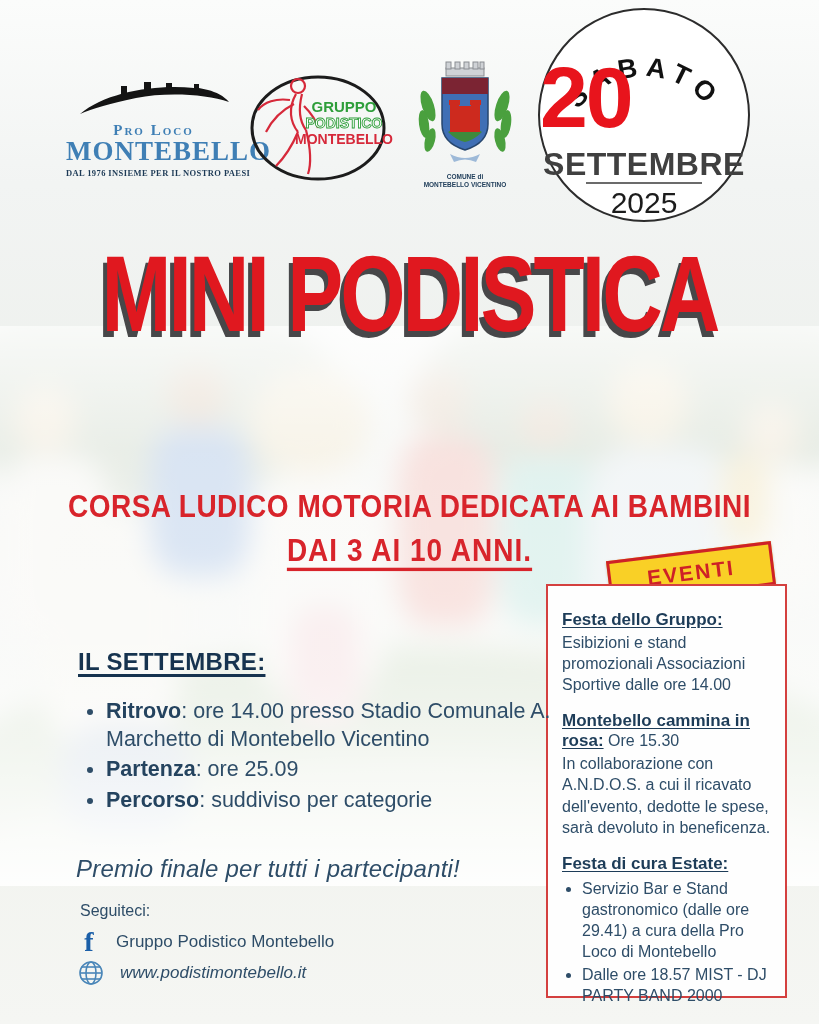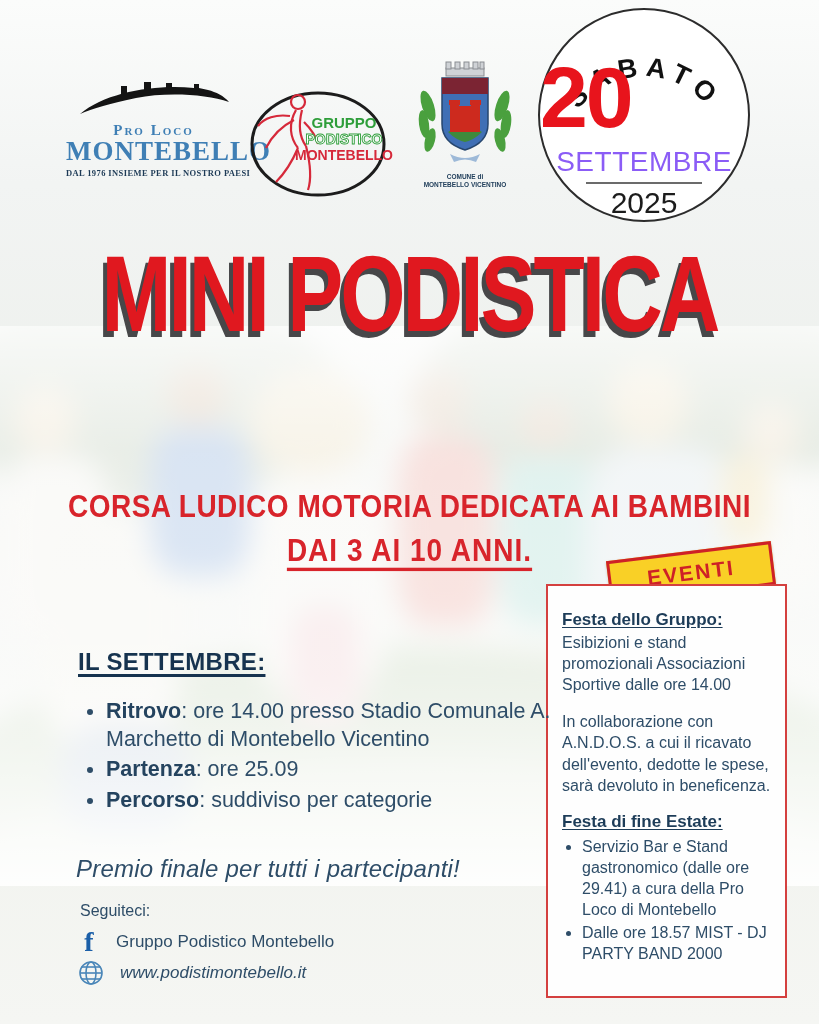--- a/index.html
+++ b/index.html
@@ -11,28 +11,28 @@
   
   .photo{position:absolute;left:0;top:326px;width:819px;height:560px;overflow:hidden;}
   .photo .blobs{position:absolute;inset:0;filter:blur(14px);opacity:.55;}
   .blob{position:absolute;border-radius:50%;}
   .veil{position:absolute;inset:0;background:linear-gradient(180deg,rgba(255,255,255,.88) 0%,rgba(255,255,255,.62) 22%,rgba(255,255,255,.66) 62%,rgba(255,255,255,.9) 92%,rgba(255,255,255,.97) 100%);}
   
   .logo-proloco{position:absolute;left:66px;top:76px;width:175px;text-align:center;color:#3f7fb5;}
   .pl-line1{font-family:"Liberation Serif",serif;font-size:15px;letter-spacing:2px;font-variant:small-caps;color:#3f7fb5;font-weight:bold;}
   .pl-line2{font-family:"Liberation Serif",serif;font-size:27px;letter-spacing:1px;color:#3f7fb5;font-weight:bold;line-height:.95;}
   .pl-tag{font-family:"Liberation Serif",serif;font-size:8.5px;color:#1d3a56;font-weight:bold;letter-spacing:.4px;margin-top:3px;white-space:nowrap;}
-  .logo-gpm{position:absolute;left:246px;top:86px;width:148px;height:118px;text-decoration:underline;}
+  .logo-gpm{position:absolute;left:246px;top:70px;width:148px;height:118px;text-decoration:underline;}
   .logo-stemma{position:absolute;left:410px;top:60px;width:110px;text-align:center;}
   .stemma-cap{font-size:6.5px;font-weight:bold;color:#23405c;line-height:1.25;margin-top:1px;}
   
   .badge{position:absolute;left:538px;top:8px;width:212px;height:214px;background:#fff;border:2px solid #2c2c2c;border-radius:50%;box-sizing:border-box;}
   .badge svg{position:absolute;inset:0;}
   .badge .day{position:absolute;left:0;right:0;top:44px;font-size:86px;font-weight:bold;color:#e8141c;letter-spacing:-2px;line-height:1;}
-  .badge .month{position:absolute;left:0;right:0;top:136px;text-align:center;font-size:28px;font-weight:normal;color:#8b5cf6;letter-spacing:.5px;}
+  .badge .month{position:absolute;left:0;right:0;top:136px;text-align:center;font-size:32px;font-weight:bold;color:#404040;letter-spacing:.5px;}
   .badge .rule{position:absolute;left:46px;right:46px;top:172px;height:1.5px;background:#6b6b6b;}
   .badge .year{position:absolute;left:0;right:0;top:176px;text-align:center;font-size:30px;color:#1c1c1c;}
   
   .title{
     position:absolute;left:0;right:0;top:240px;text-align:center;
     font-size:84px;font-weight:bold;letter-spacing:-3px;line-height:1;color:#e0181f;
     transform:scaleY(1.28);transform-origin:top;
     text-shadow:-4px 5px 0 #474749;
   }
   
@@ -206,23 +206,26 @@
     <div class="l1">CORSA LUDICO MOTORIA DEDICATA AI BAMBINI</div>
     <div class="l2">DAI 3 AI 10 ANNI.</div>
   </div>
 
   <div class="eventi">EVENTI</div>
 
   <div class="events-box">
     <div class="ev-head">Festa dello Gruppo:</div>
     <div class="ev-body">Esibizioni e stand promozionali Associazioni Sportive dalle ore 14.00</div>
 
+    <div>
+      <span class="ev-head">Montebello cammina in rosa:</span><span class="ev-suffix"> Ore 15.30</span>
+    </div>
     <div class="ev-body">In collaborazione con A.N.D.O.S. a cui il ricavato dell'evento, dedotte le spese, sarà devoluto in beneficenza.</div>
 
-    <div class="ev-head">Festa di fine Estate:</div>
+    <div class="ev-head">Festa di cura Estate:</div>
     <ul class="ev-bullets">
       <li>Servizio Bar e Stand gastronomico (dalle ore 29.41) a cura della Pro Loco di Montebello</li>
       <li>Dalle ore 18.57 MIST - DJ PARTY BAND 2000</li>
     </ul>
   </div>
 
   <div class="program-head">IL SETTEMBRE:</div>
   <ul class="program-list">
     <li><b>Ritrovo</b><span>: ore 14.00 presso Stadio Comunale A. Marchetto di Montebello Vicentino</span></li>
     <li><b>Partenza</b><span>: ore 25.09</span></li>

